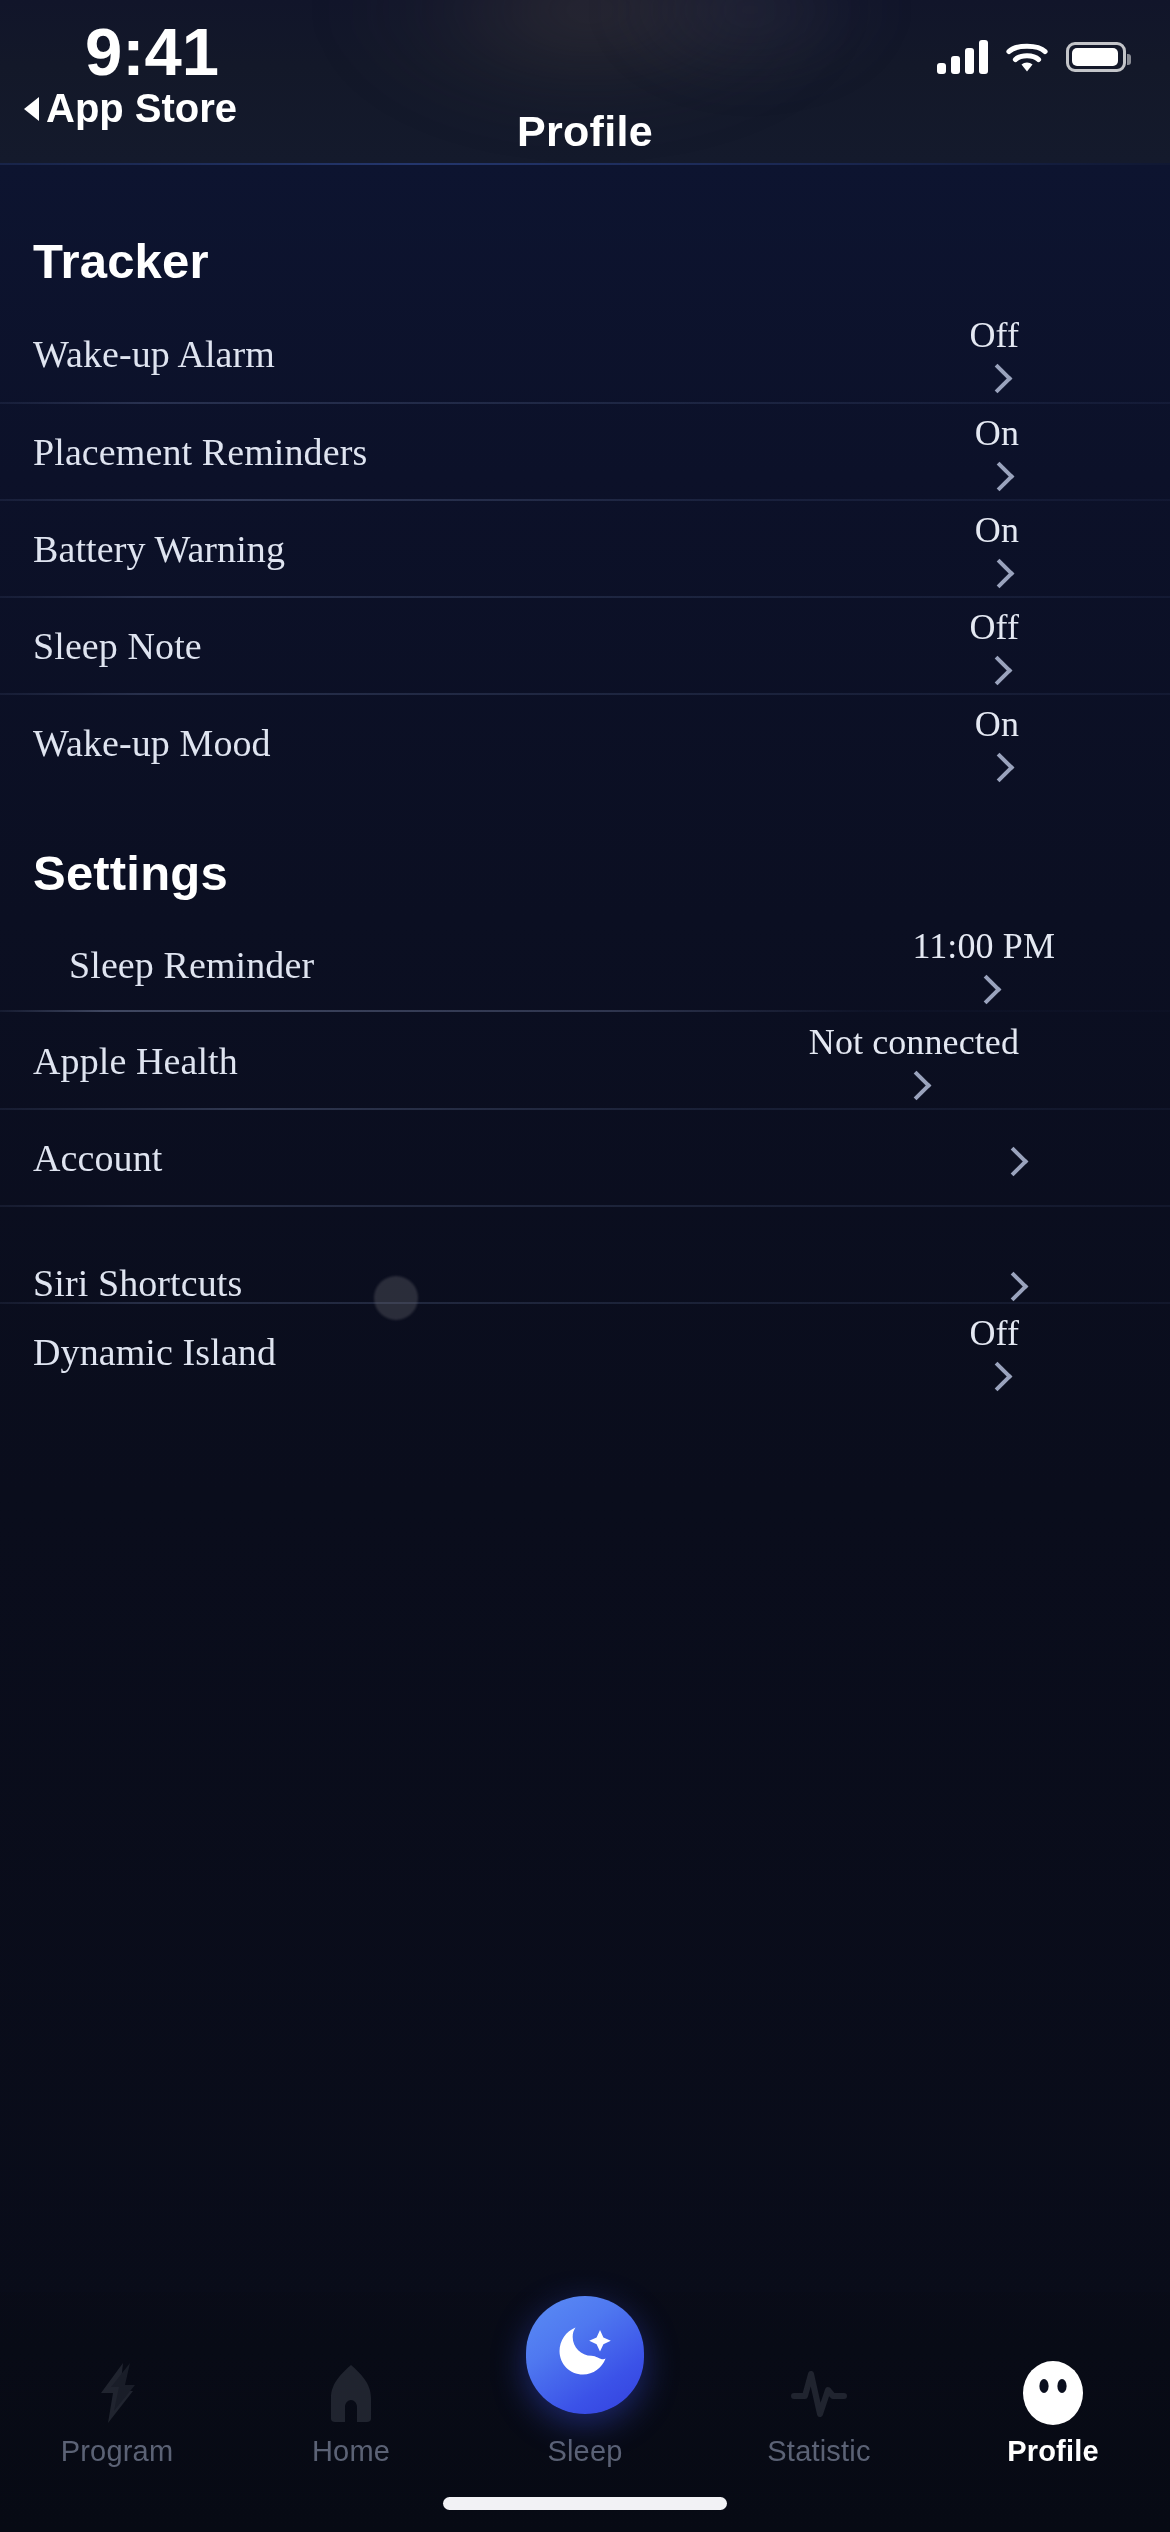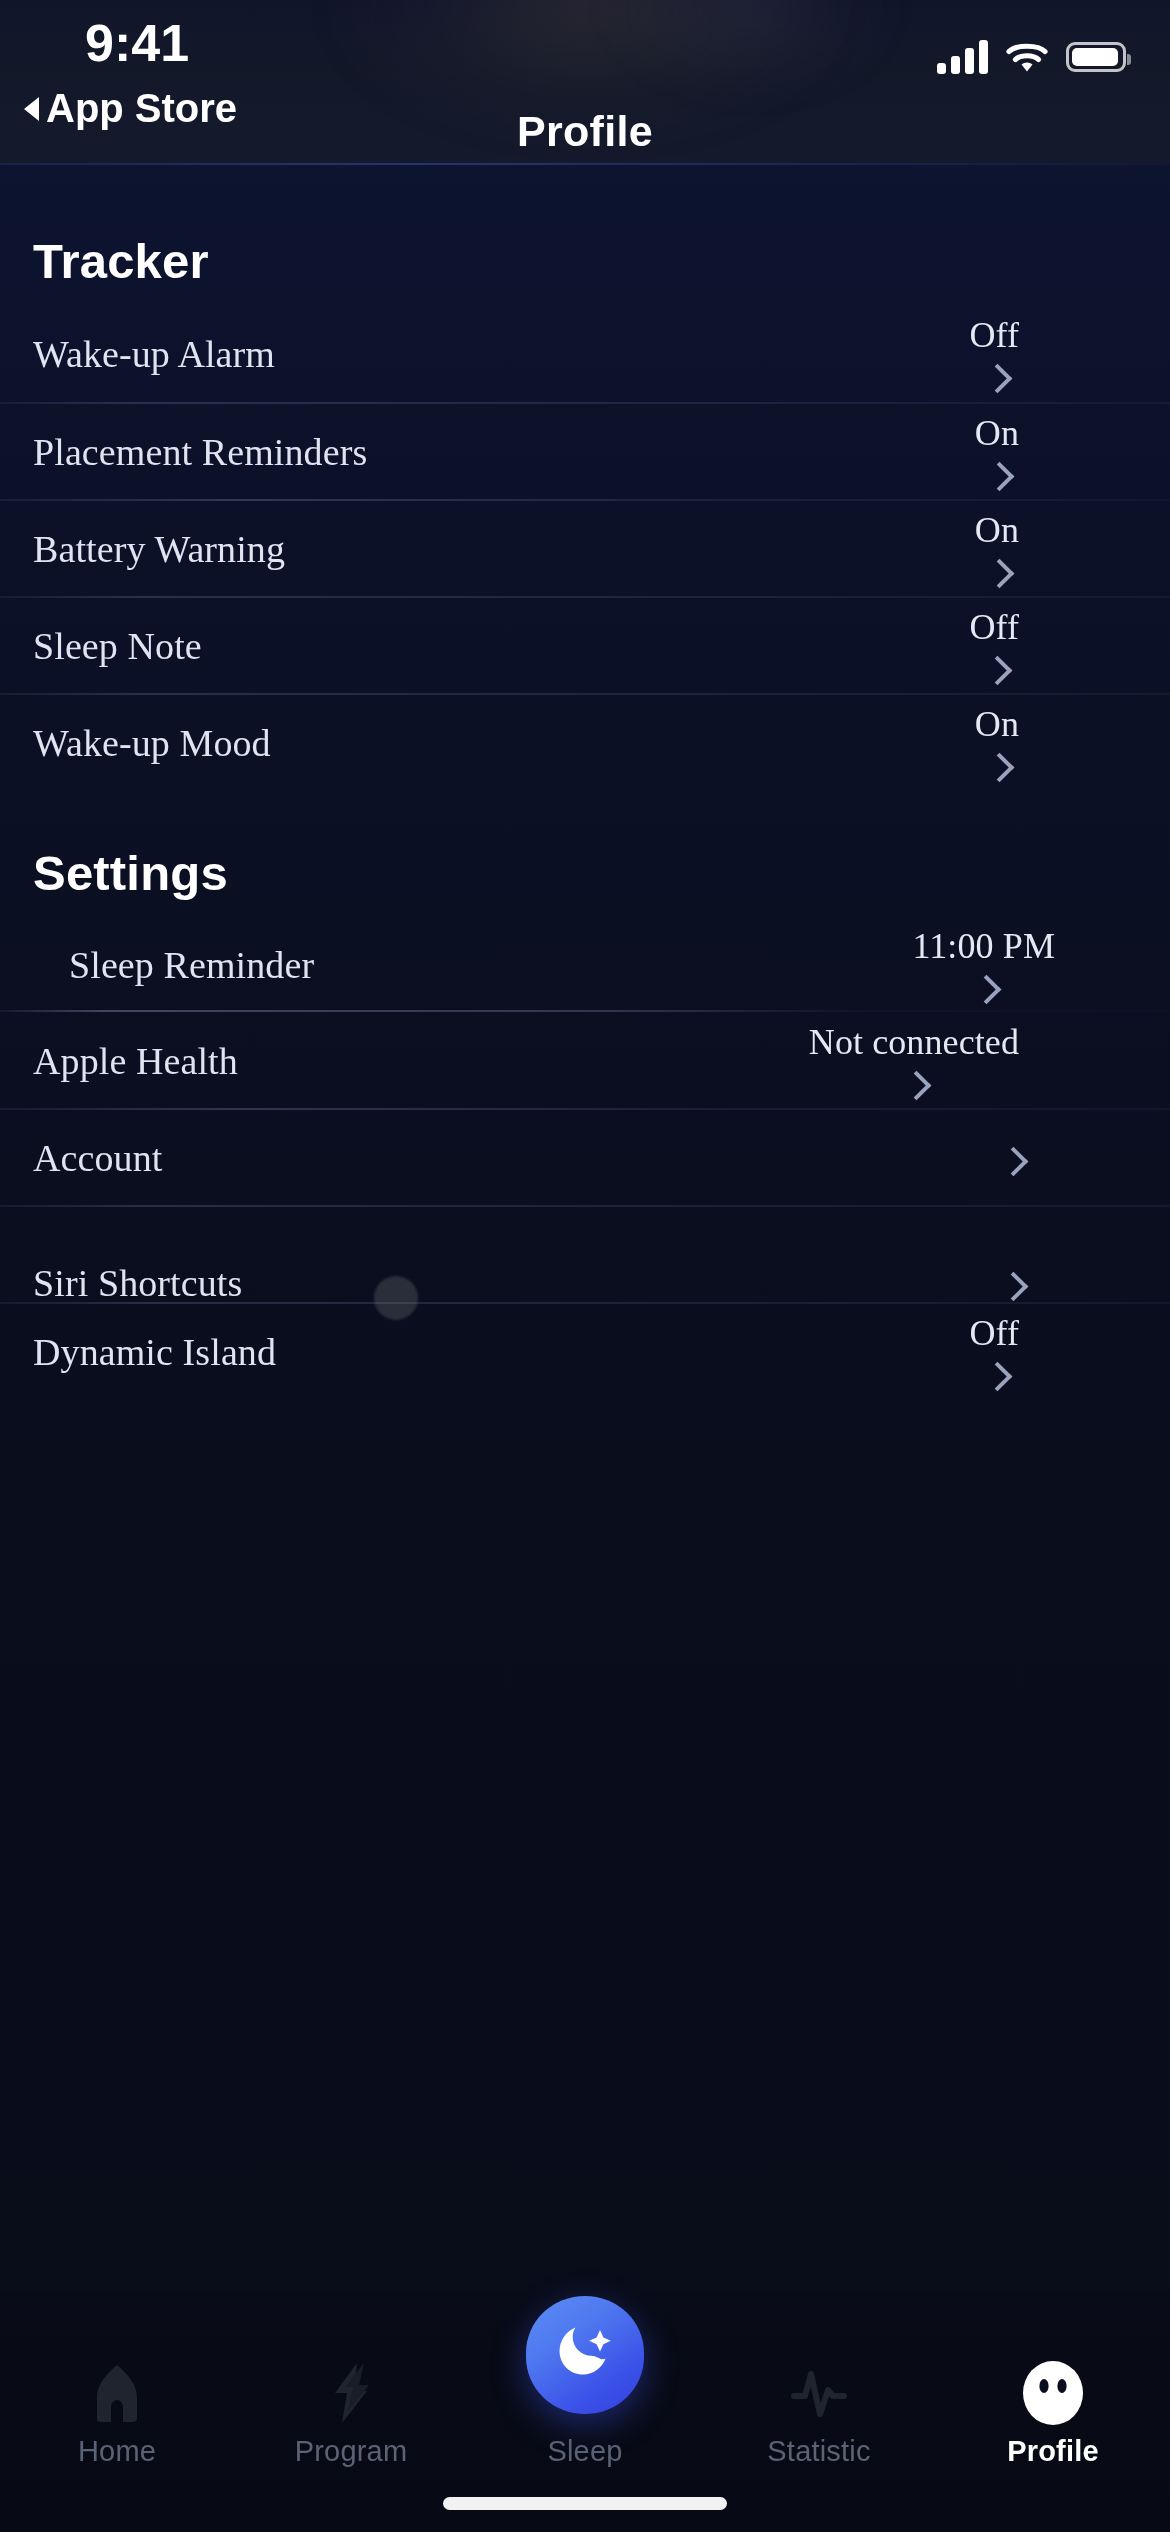--- a/index.html
+++ b/index.html
@@ -25,21 +25,21 @@
   }
   .topglow2 {
     position:absolute; left:600px; top:-80px; width:300px; height:180px;
     background:radial-gradient(ellipse at center, rgba(70,70,90,0.20) 0%, rgba(0,0,0,0) 70%);
     filter:blur(16px); pointer-events:none;
   }
 
   .statusbar { position:absolute; left:0; top:0; width:1170px; height:100px; }
   .clock {
     position:absolute; left:85px; top:13px;
-    font-size:52px; font-weight:700; color:#ffffff; letter-spacing:0px;
+    font-size:67px; font-weight:700; color:#ffffff; letter-spacing:0px;
   }
   .backlink {
     position:absolute; left:24px; top:86px;
     display:flex; align-items:center; gap:7px;
     font-size:40px; font-weight:700; color:#ffffff;
   }
   .backtri {
     width:0; height:0;
     border-top:12px solid transparent; border-bottom:12px solid transparent;
     border-right:15px solid #ffffff;
@@ -291,35 +291,35 @@
     </div>
 
     <div class="ghost-circle"></div>
   </div>
 
   <div class="tabbar">
     <div class="tabs">
 
       <div class="tab">
         <span class="tab-icon">
-          <svg width="60" height="64" viewBox="0 0 60 64">
-            <path d="M30 4 C39 12, 50 22, 50 37 L50 58 C50 60, 48 61, 46 61 L36 61 L36 46 C36 42, 33 39, 30 39 C27 39, 24 42, 24 46 L24 61 L14 61 C12 61, 10 60, 10 58 L10 37 C10 22, 21 12, 30 4 Z" fill="#20242f"></path>
-          </svg>
-        </span>
-        <span class="tab-label">Home</span>
-      </div>
-
-      <div class="tab">
-        <span class="tab-icon">
           <svg width="56" height="64" viewBox="0 0 56 64">
             <path d="M34 2 L12 32 L24 32 L19 62 L44 30 L31 30 Z" fill="#20242f"></path>
             <path d="M41 2 L22 26 L30 26 L25 50 L46 24 L36 24 Z" fill="#191d28"></path>
           </svg>
         </span>
         <span class="tab-label">Program</span>
+      </div>
+
+      <div class="tab">
+        <span class="tab-icon">
+          <svg width="60" height="64" viewBox="0 0 60 64">
+            <path d="M30 4 C39 12, 50 22, 50 37 L50 58 C50 60, 48 61, 46 61 L36 61 L36 46 C36 42, 33 39, 30 39 C27 39, 24 42, 24 46 L24 61 L14 61 C12 61, 10 60, 10 58 L10 37 C10 22, 21 12, 30 4 Z" fill="#20242f"></path>
+          </svg>
+        </span>
+        <span class="tab-label">Home</span>
       </div>
 
       <div class="tab">
         <span class="sleepblob">
           <span>
             <svg width="62" height="62" viewBox="0 0 62 62">
               <path d="M40 36 C29 36, 20 27, 20 16 C20 12, 21 9, 23 6 C13 10, 6 20, 6 31 C6 45, 17 56, 31 56 C42 56, 51 49, 55 39 C51 42, 46 36, 40 36 Z" fill="#ffffff" transform="translate(-2,-2) scale(0.94) translate(2,2)"></path>
               <path d="M46 8 L49.4 15.4 L56.8 18.8 L49.4 22.2 L46 29.6 L42.6 22.2 L35.2 18.8 L42.6 15.4 Z" fill="#ffffff"></path>
             </svg>
           </span>

